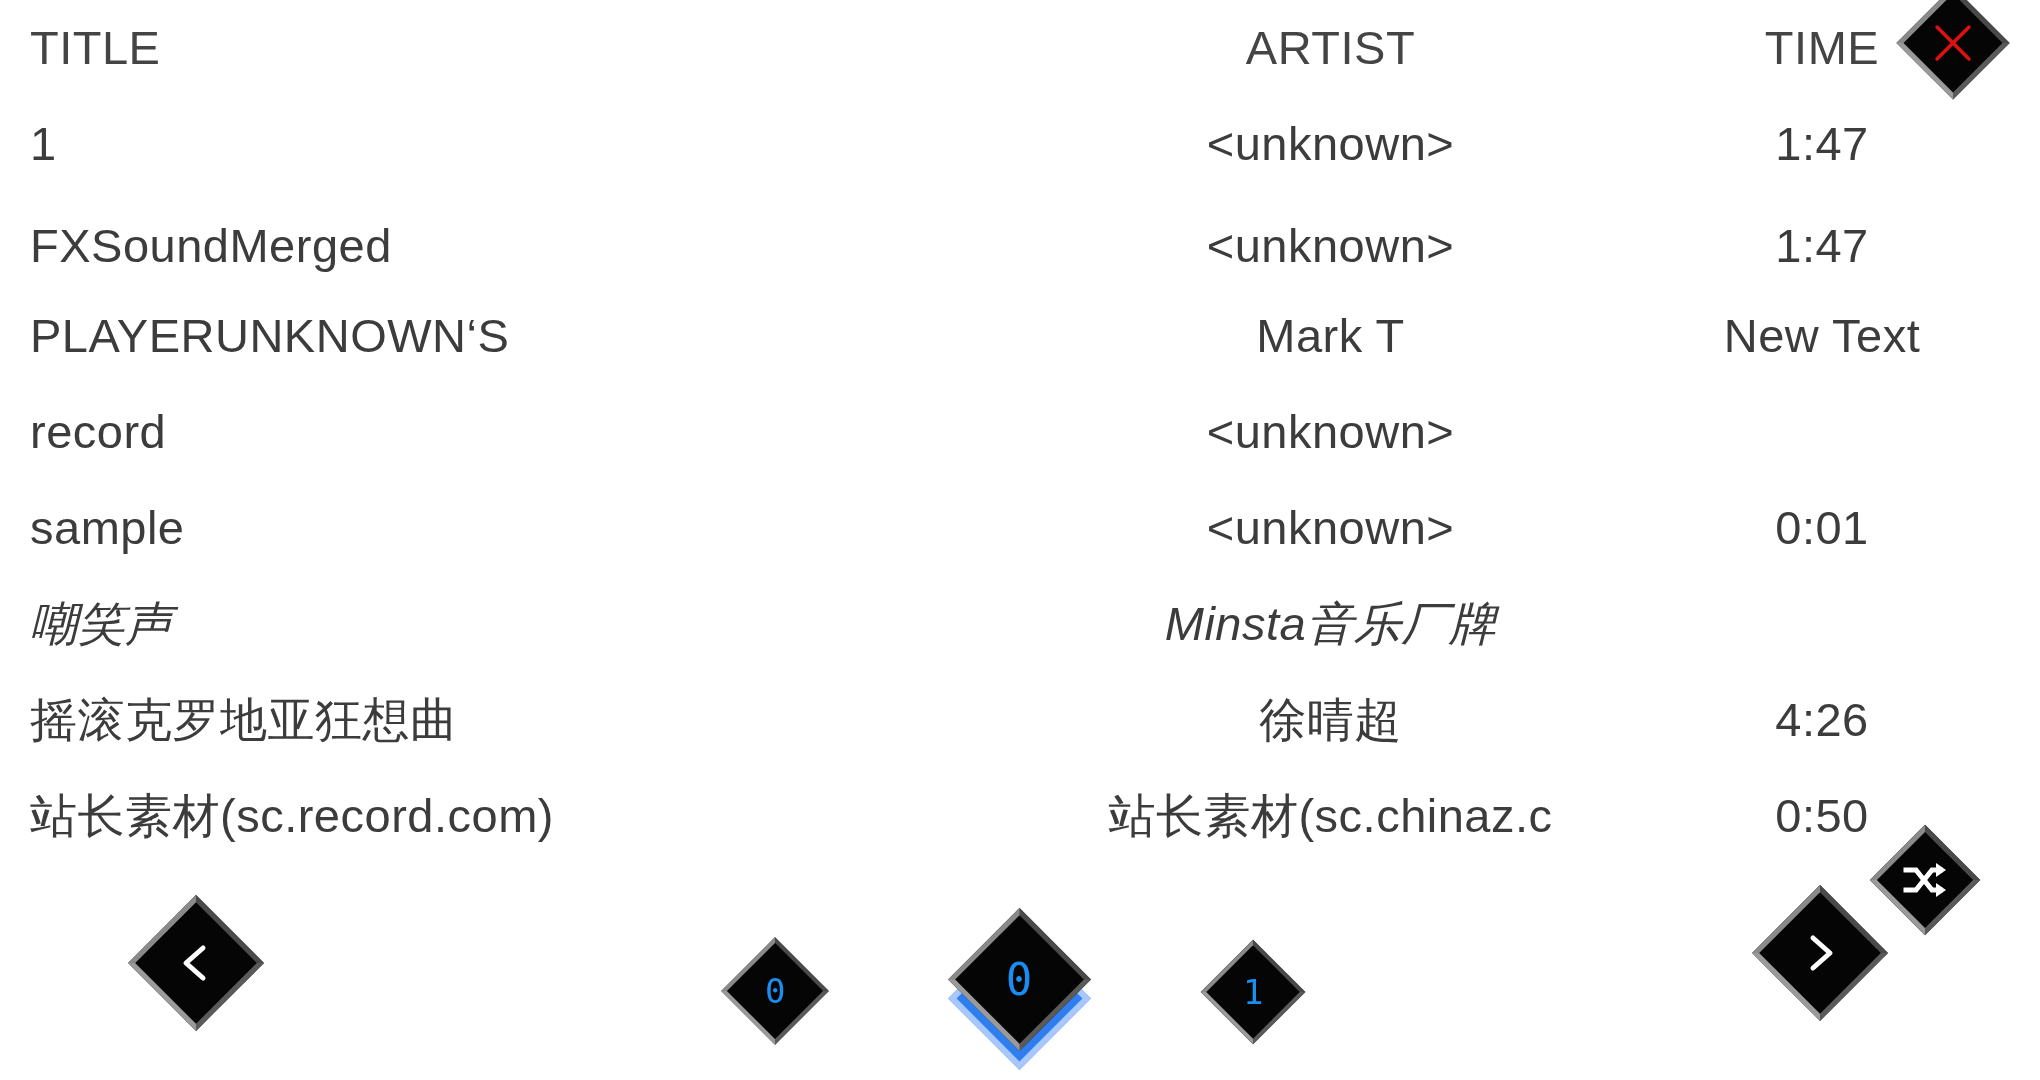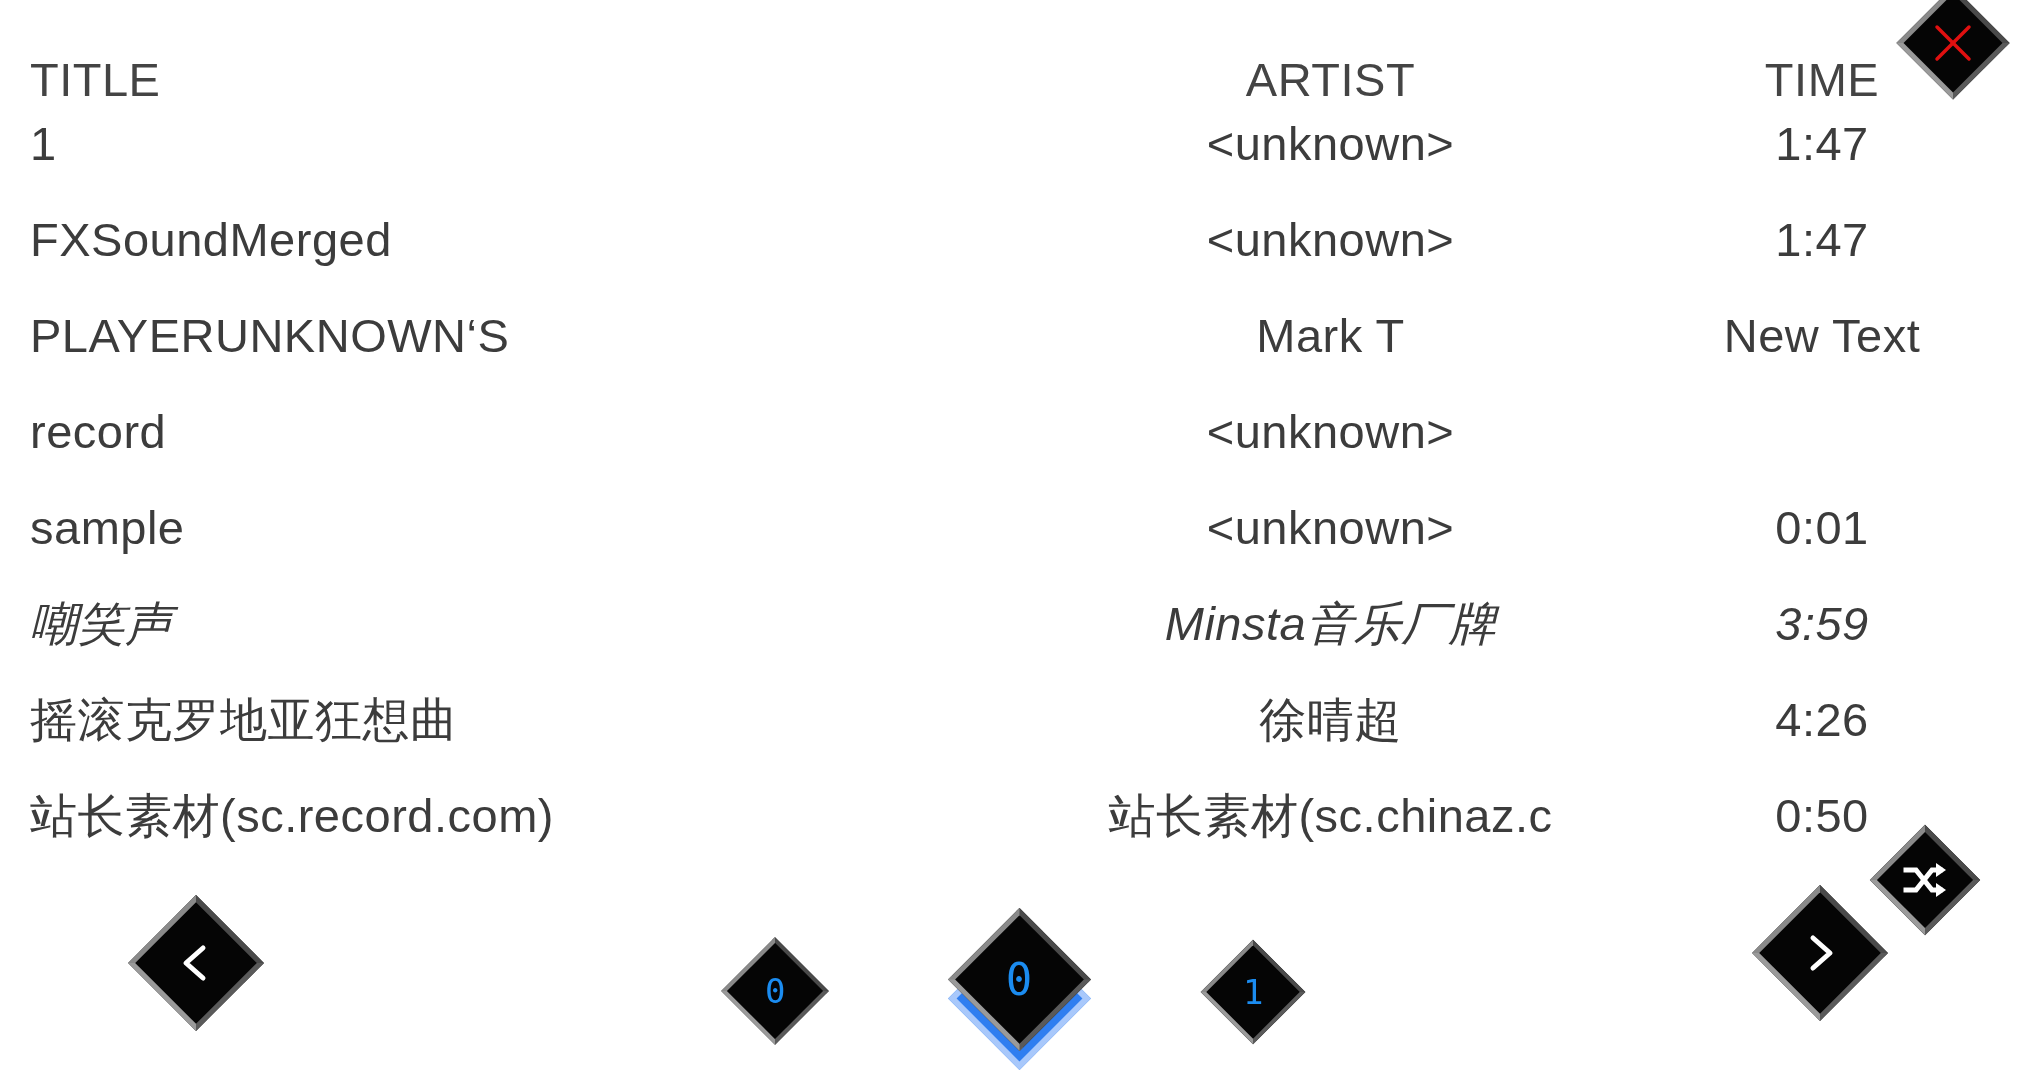--- a/index.html
+++ b/index.html
@@ -40,21 +40,21 @@
     letter-spacing: 0.5px;
     font-weight: 400;
     color: #3c3c3c;
     white-space: nowrap;
     overflow: hidden;
   }
   .c-title  { left: 30px;   width: 940px; }
   .c-artist { left: 1018px; width: 625px; text-align: center; }
   .c-time   { left: 1662px; width: 320px; text-align: center; }
 
-  .hdr .cell { color: #444444; margin-top: 32px; }
+  .hdr .cell { color: #444444; }
 
   
   .diamond {
     position: absolute;
     transform: rotate(45deg);
     background: #050505;
     box-sizing: border-box;
     border: 5px solid;
     border-top-color: #4a4a4a;
     border-left-color: #8a8a8a;
@@ -156,21 +156,21 @@
     <div class="cell c-artist">ARTIST</div>
     <div class="cell c-time">TIME</div>
   </div>
 
   <div class="prow" style="top:96px;">
     <div class="cell c-title">1</div>
     <div class="cell c-artist">&lt;unknown&gt;</div>
     <div class="cell c-time">1:47</div>
   </div>
 
-  <div class="prow" style="top:192px;">
+  <div class="prow" style="top:198px;">
     <div class="cell c-title">FXSoundMerged</div>
     <div class="cell c-artist">&lt;unknown&gt;</div>
     <div class="cell c-time">1:47</div>
   </div>
 
   <div class="prow" style="top:288px;">
     <div class="cell c-title">PLAYERUNKNOWN‘S</div>
     <div class="cell c-artist">Mark T</div>
     <div class="cell c-time">New Text</div>
   </div>
@@ -182,21 +182,20 @@
 
   <div class="prow" style="top:480px;">
     <div class="cell c-title">sample</div>
     <div class="cell c-artist">&lt;unknown&gt;</div>
     <div class="cell c-time">0:01</div>
   </div>
 
   <div class="prow" style="top:576px;font-style:italic;">
     <div class="cell c-title">嘲笑声</div>
     <div class="cell c-artist">Minsta音乐厂牌</div>
-    <div class="cell c-time">3:59</div>
   </div>
 
   <div class="prow" style="top:672px;padding-left:32px;">
     <div class="cell c-title">摇滚克罗地亚狂想曲</div>
     <div class="cell c-artist">徐晴超</div>
     <div class="cell c-time">4:26</div>
   </div>
 
   <div class="prow" style="top:768px;">
     <div class="cell c-title">站长素材(sc.record.com)</div>

